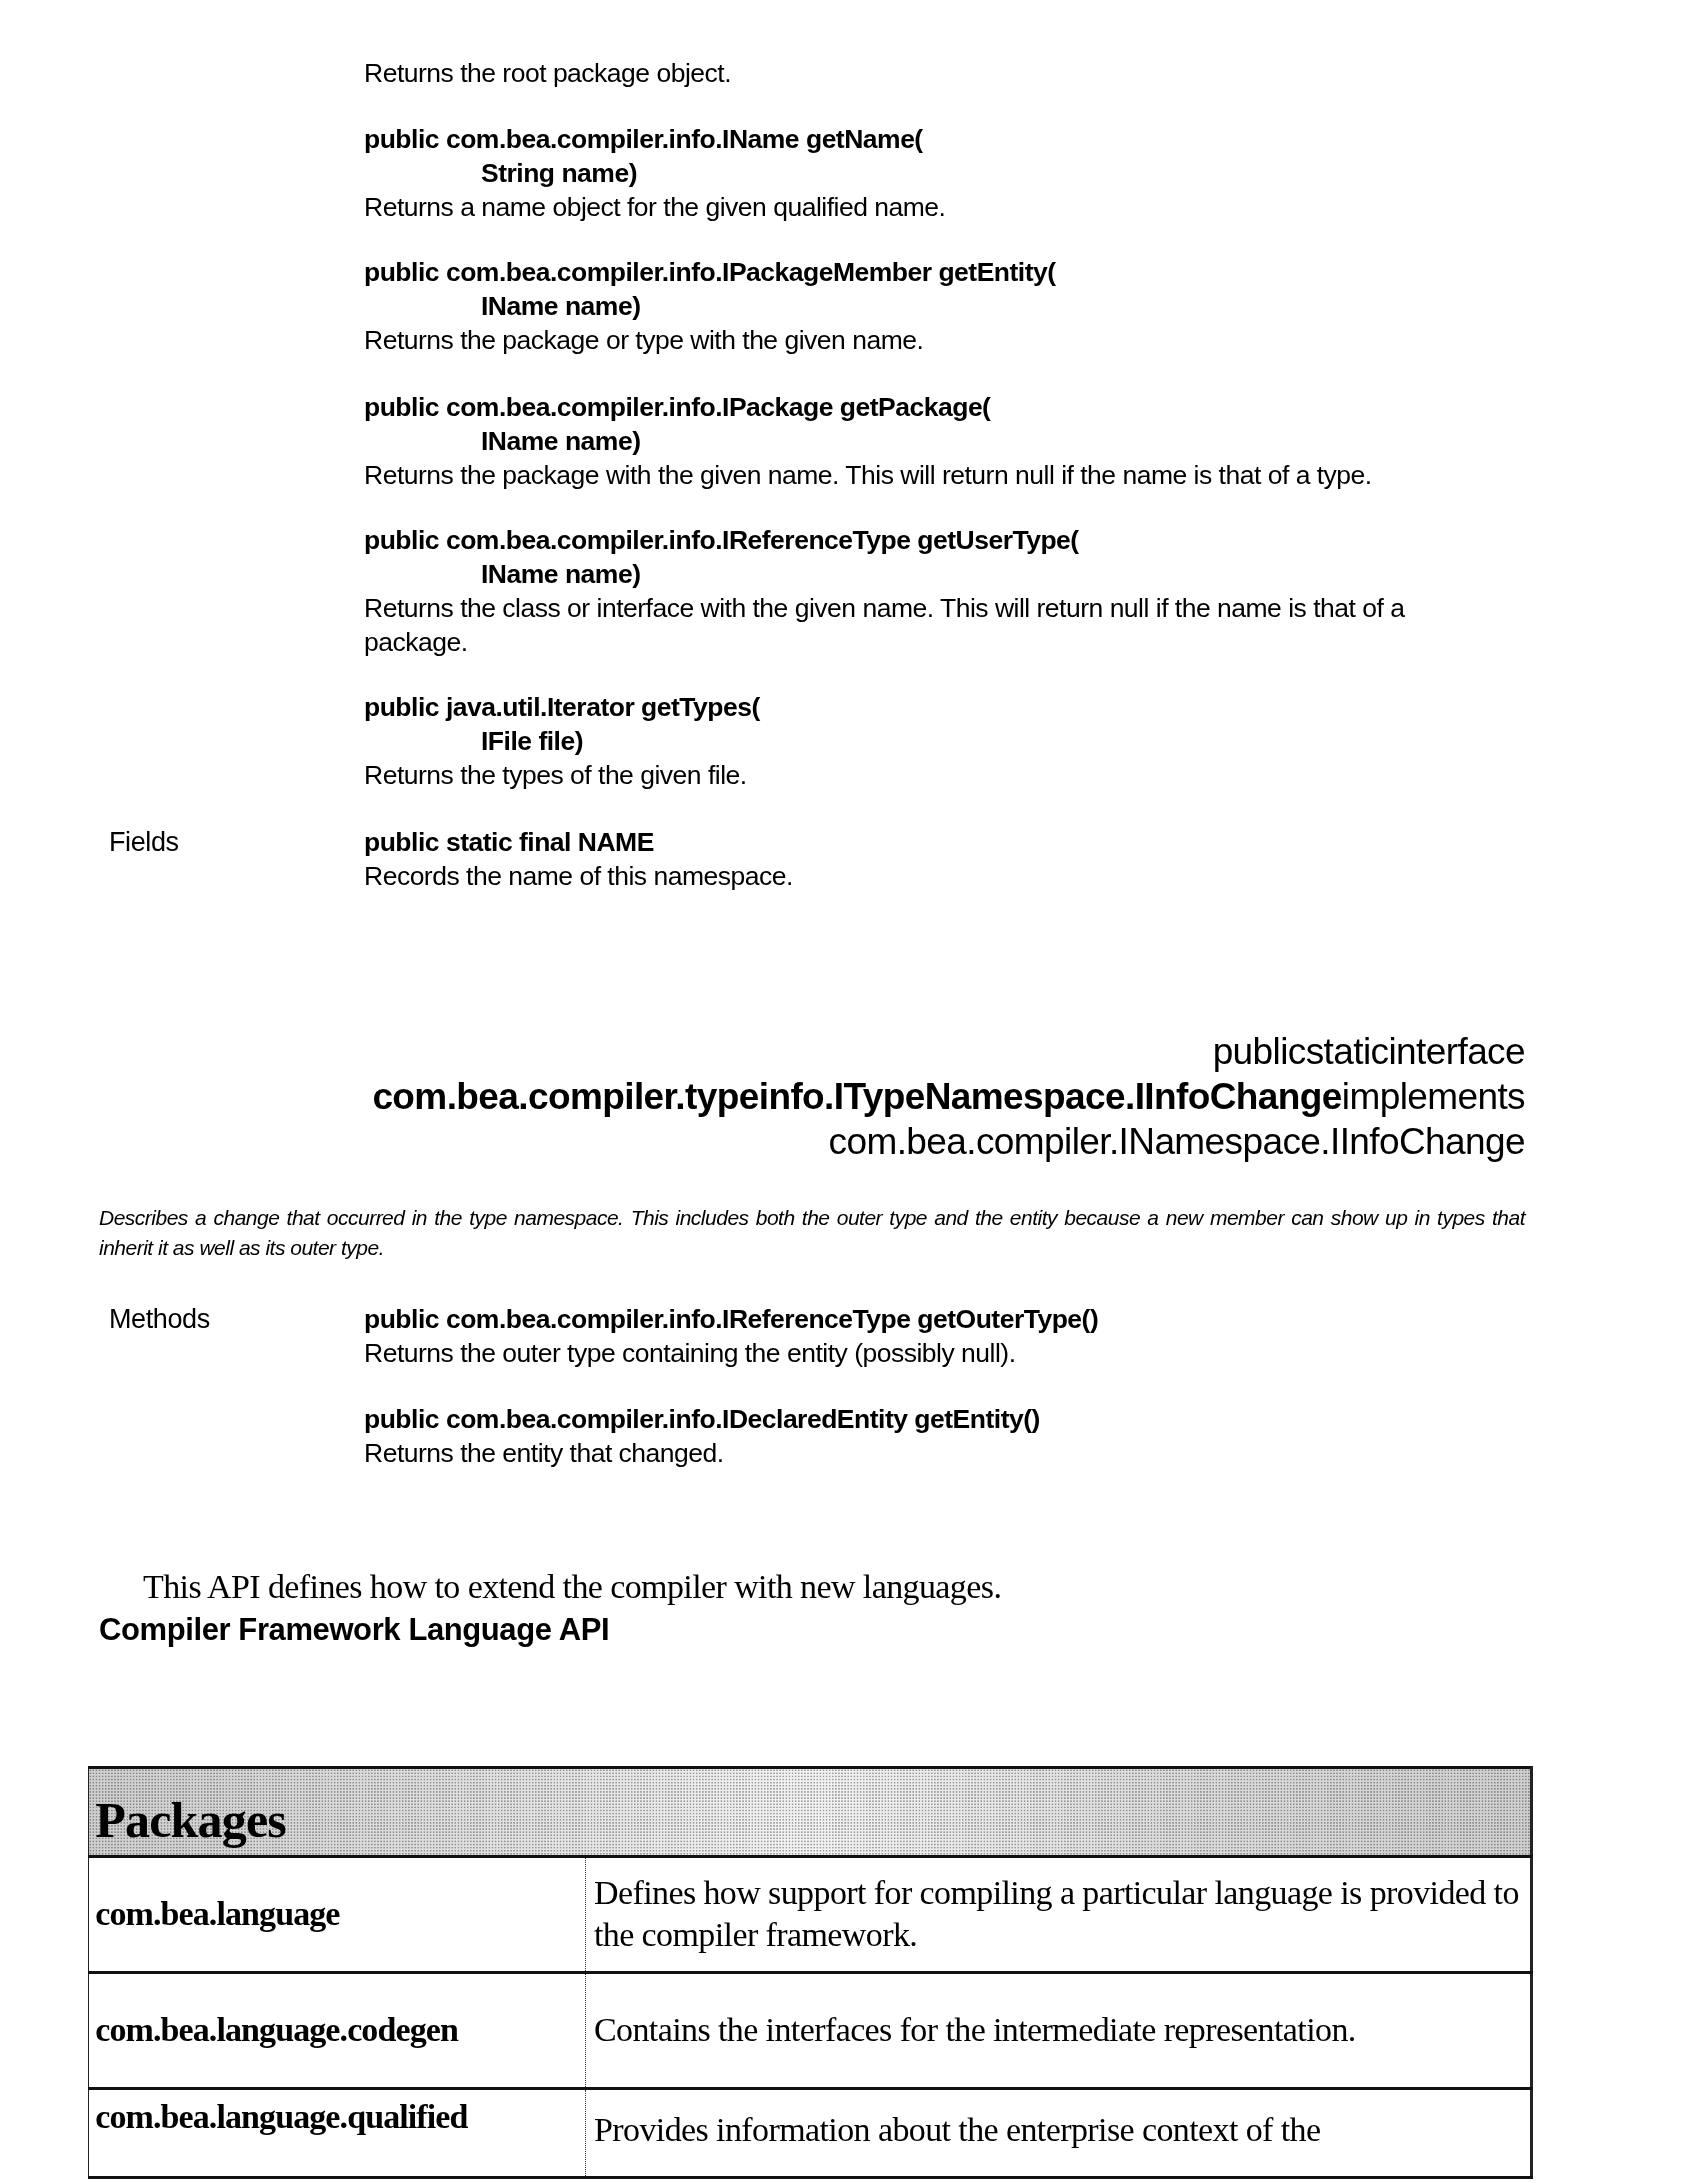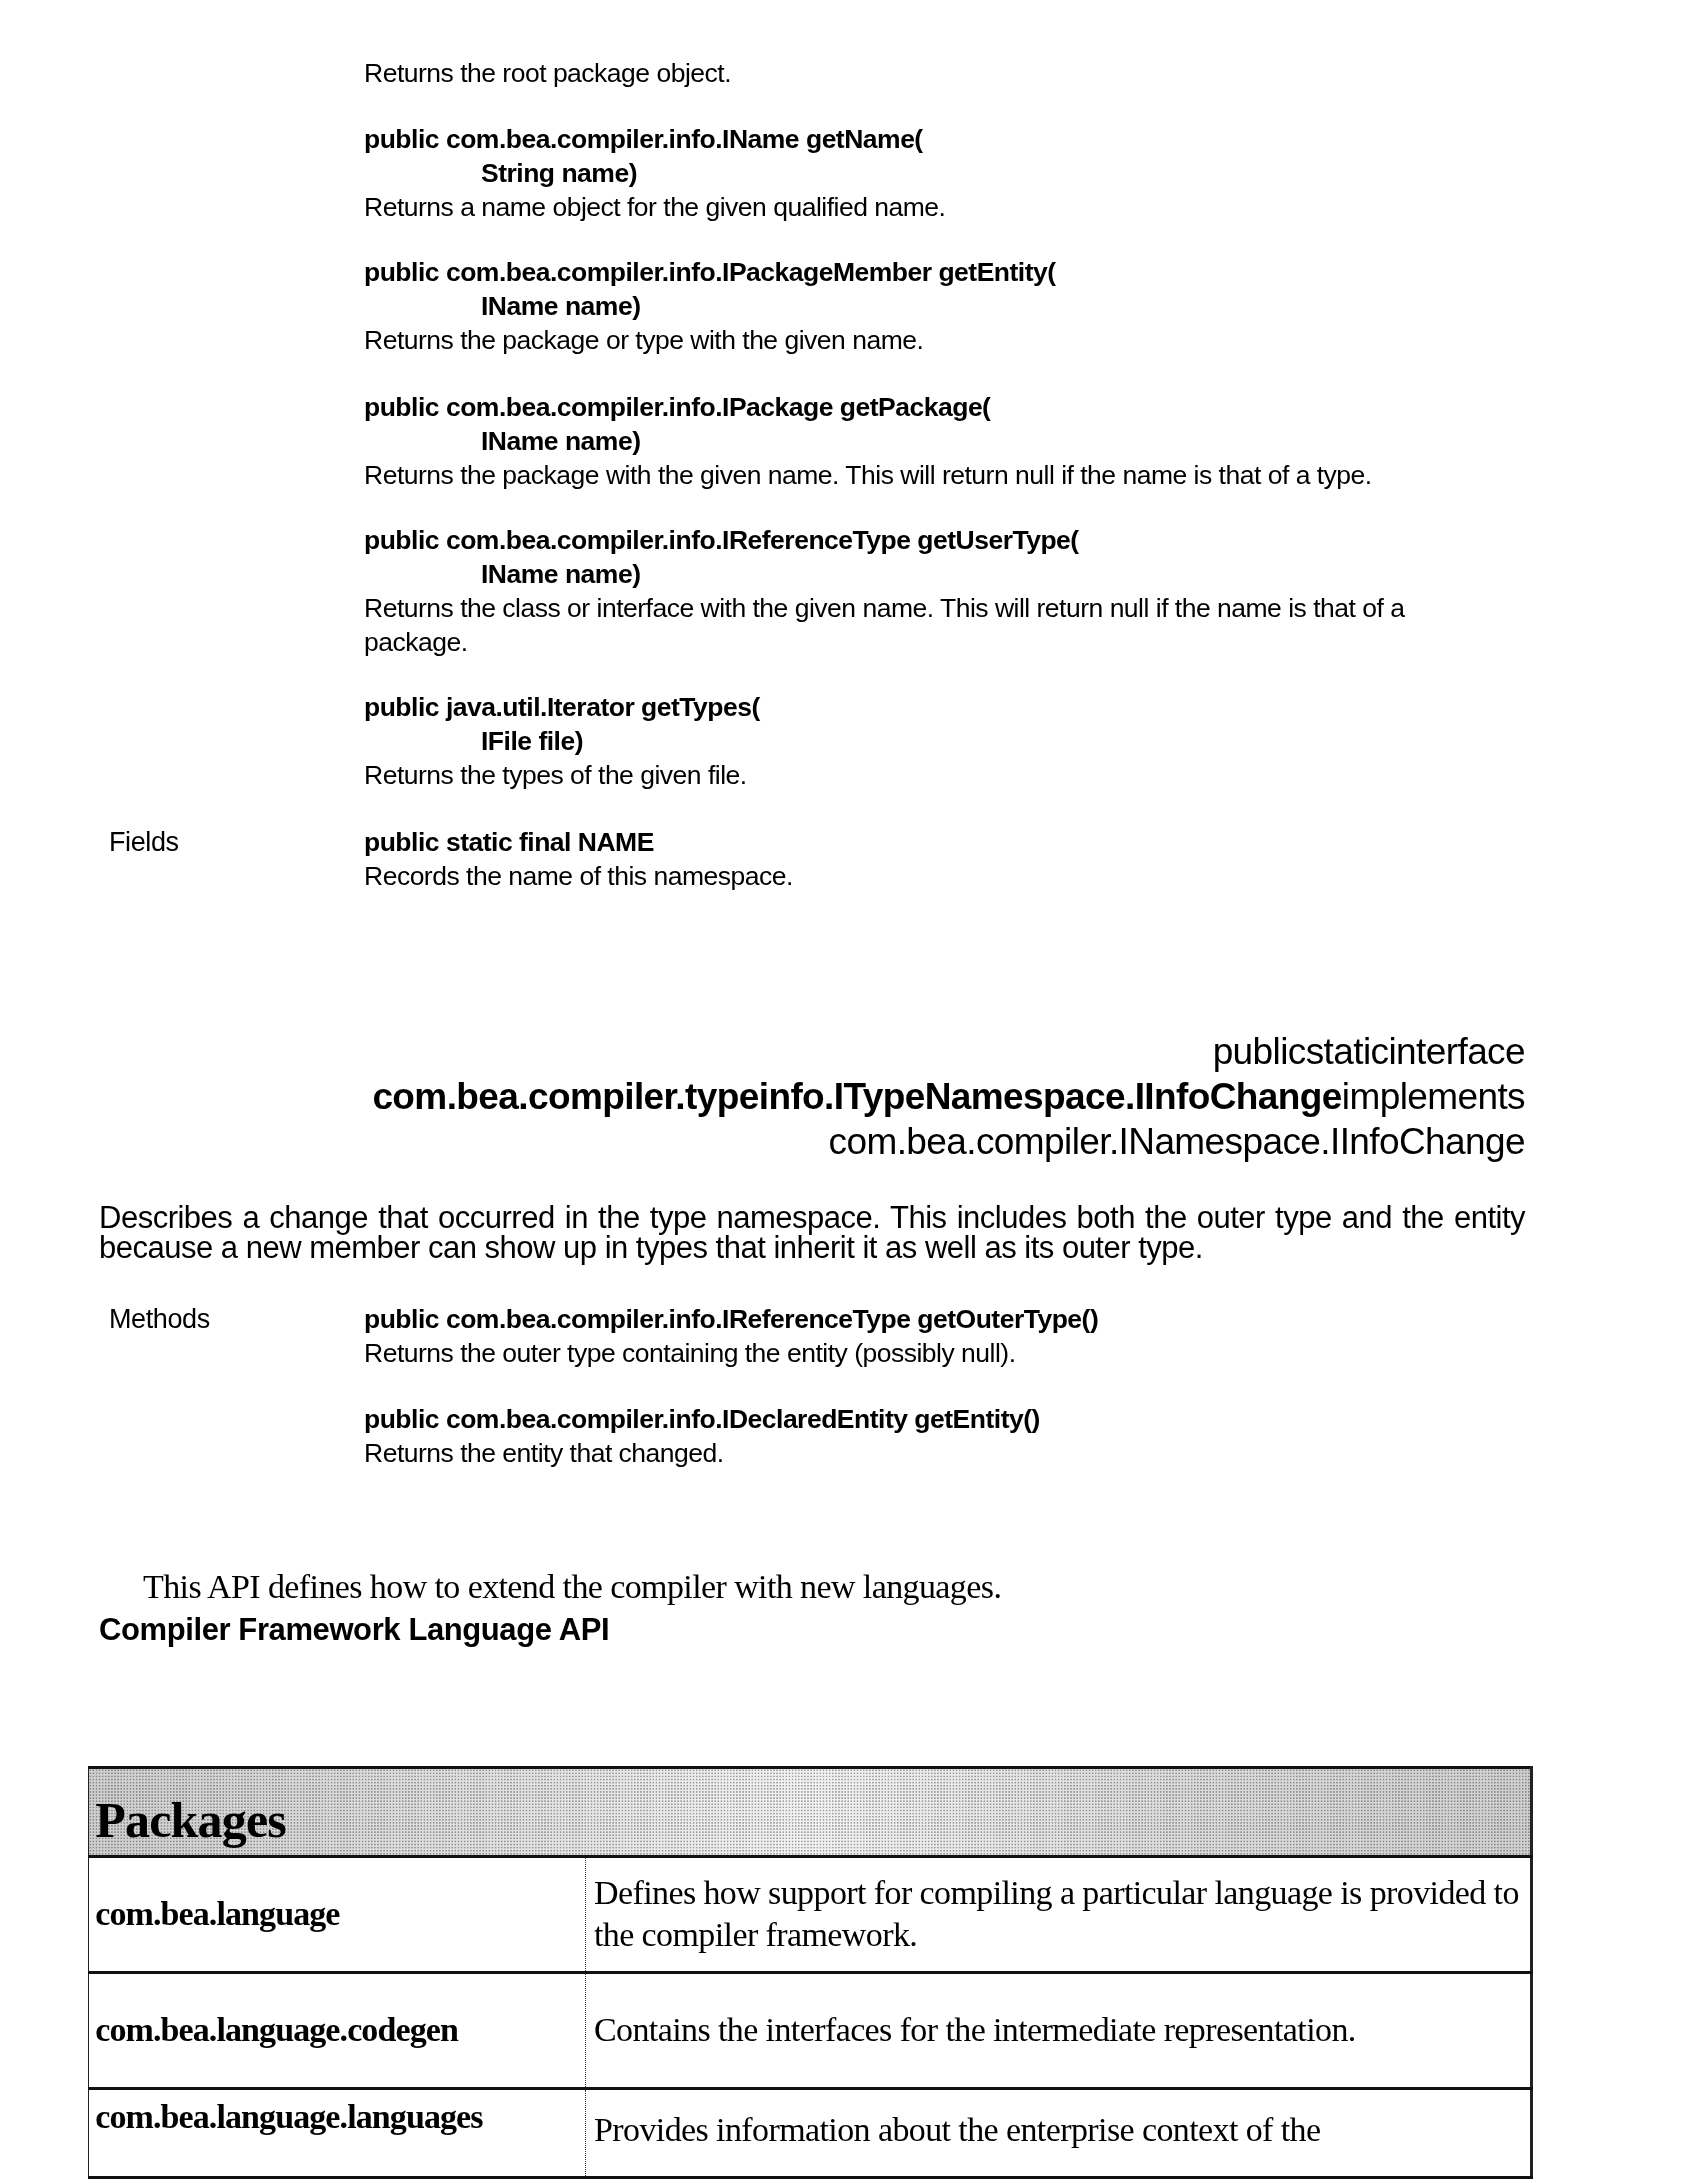--- a/index.html
+++ b/index.html
@@ -10,21 +10,21 @@
   .bold { font-weight: bold; }
   .member { position: absolute; left: 364px; }
   .member .sig { font-weight: bold; font-size: 26.5px; line-height: 34px; white-space: nowrap; letter-spacing: -0.5px; }
   .member .param { font-weight: bold; font-size: 26.5px; line-height: 34px; padding-left: 117px; white-space: nowrap; letter-spacing: -0.5px; }
   .member .desc { font-size: 26.5px; line-height: 34px; white-space: nowrap; letter-spacing: -0.5px; }
   .section-label { position: absolute; left: 109px; font-size: 27px; line-height: 34px; letter-spacing: -0.4px; }
 
   .decl { position: absolute; left: 99px; width: 1426px; font-size: 37px; line-height: 45px; letter-spacing: -0.6px; }
   .decl .row { display: flex; justify-content: flex-end; white-space: nowrap; }
 
-  .para { position: absolute; left: 99px; width: 1426px; font-size: 31px; line-height: 30px; text-align: justify; text-align-last: left; letter-spacing: -0.5px; }
+  .para { position: absolute; left: 99px; width: 1426px; font-size: 21px; line-height: 30px; text-align: justify; text-align-last: left; letter-spacing: -0.5px; font-style: italic; }
 
   .h-api { position: absolute; left: 99px; top: 1610px; font-size: 31px; line-height: 39px; font-weight: bold; letter-spacing: -0.4px; }
   .p-api { position: absolute; left: 99px; top: 1566px; font-family: "Liberation Serif", serif; font-size: 34px; line-height: 42px; letter-spacing: -0.6px; margin-left: 44px; }
 
   table.pkgs {
     position: absolute; left: 88px; top: 1766px; width: 1445px;
     border-collapse: collapse; font-family: "Liberation Serif", serif;
     border-top: 3.9px solid #111; border-bottom: 3.9px solid #111;
     border-left: 1.6px solid #222; border-right: 3.1px solid #222;
   }
@@ -134,18 +134,18 @@
   <tbody>
     <tr class="r1">
       <td class="pkg">com.bea.language</td>
       <td class="desc">Defines how support for compiling a particular language is provided to the compiler framework.</td>
     </tr>
     <tr class="r2">
       <td class="pkg">com.bea.language.codegen</td>
       <td class="desc">Contains the interfaces for the intermediate representation.</td>
     </tr>
     <tr class="r3">
-      <td class="pkg">com.bea.language.languages</td>
+      <td class="pkg">com.bea.language.qualified</td>
       <td class="desc" style="white-space:nowrap;">Provides information about the enterprise context of the</td>
     </tr>
   </tbody>
 </table>
 
 
 </body></html>

